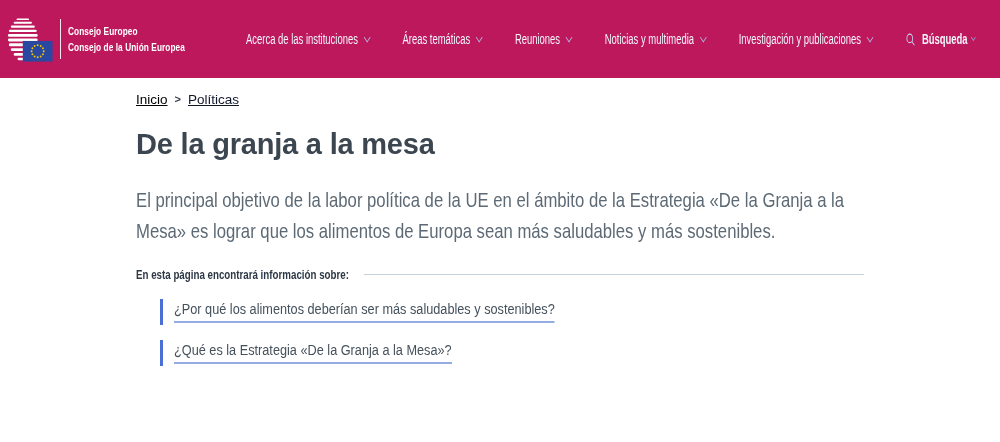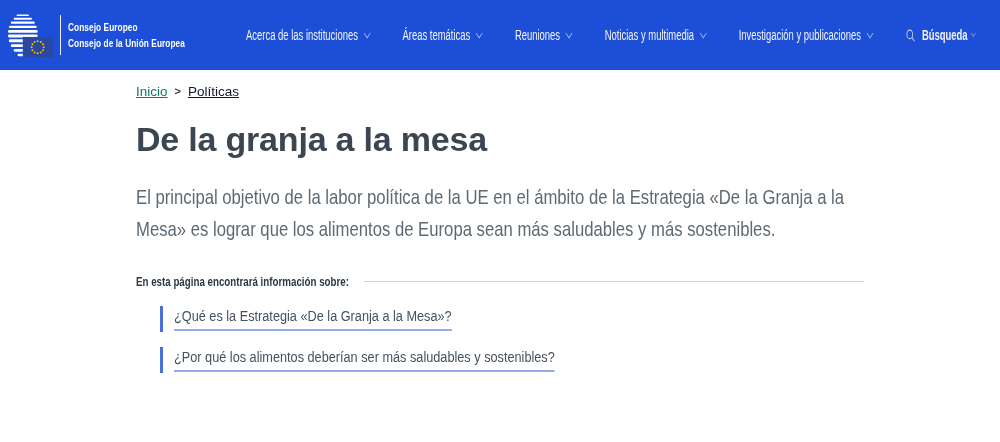--- a/index.html
+++ b/index.html
@@ -6,22 +6,22 @@
   html, body { margin: 0; padding: 0; }
   body {
     width: 1000px; height: 442px;
     background: #ffffff;
     font-family: "Liberation Sans", sans-serif;
     overflow: hidden;
   }
 
   
   .site-header {
-    height: 70px;
-    background: #1d4ed8;
+    height: 78px;
+    background: #be185d;
     display: flex;
     align-items: center;
     padding: 0 10px 0 6px;
     color: #fff;
   }
   .brand { display: flex; align-items: center; height: 100%; cursor: pointer; flex: none; }
   .logo-svg { width: 48px; height: 47px; display: block; }
   .brand-sep { width: 1px; height: 40px; background: rgba(255,255,255,0.9); margin: 0 7px 0 6px; flex: none; }
   .brand-text {
     font-weight: bold; font-size: 11.5px; line-height: 1.4; letter-spacing: .1px;
@@ -43,37 +43,37 @@
     display: inline-block; margin-left: 10px; margin-bottom: 3px;
   }
   .chev.small { width: 5px; height: 5px; margin-left: 6px; border-color: #8d9bce; }
   .search-item { font-weight: bold; }
   .search-item .search-svg { margin-right: 9px; margin-bottom: -1px; }
 
   
   .main-content { padding: 14px 136px 0 136px; }
 
   .breadcrumb { font-size: 13.5px; line-height: 1.2; }
-  .bc-link { color: #0f766e; text-decoration: underline; }
+  .bc-link { color: #000000; text-decoration: underline; }
   .bc-link.visited { color: #0f172a; }
   .bc-sep { color: #39424c; font-weight: bold; font-size: 11px; margin: 0 7px; position: relative; top: -1px; }
 
   .page-title {
-    font-size: 34px; font-weight: bold; color: #3c4650;
+    font-size: 29px; font-weight: bold; color: #3c4650;
     margin: 20px 0 0 0; line-height: 1.15; letter-spacing: -0.2px;
   }
 
   .lead {
     font-size: 21px; color: #5d6a75; line-height: 1.5;
     margin: 22px 0 0 0;
     width: 935px;
     transform: scaleX(0.795); transform-origin: left top;
   }
 
-  .onpage { display: flex; align-items: center; margin-top: 30px; justify-content: flex-end; }
+  .onpage { display: flex; align-items: center; margin-top: 20px; justify-content: flex-end; }
   .onpage-label {
     font-size: 13px; font-weight: bold; color: #2d3845; white-space: nowrap;
     transform: scaleX(0.75); transform-origin: left center;
     margin-right: -72px;
   }
   .onpage-rule { flex: 1; height: 1px; background: #c7d3db; margin-left: 16px; }
 
   .anchors { list-style: none; margin: 17px 0 0 24px; padding: 0; }
   .anchor-item { display: flex; align-items: center; height: 26px; margin-bottom: 15px; }
   .anchor-bar { width: 3px; height: 26px; background: #4a6fd6; margin-right: 11px; flex: none; }
@@ -167,20 +167,20 @@
   <p class="lead">El principal objetivo de la labor política de la UE en el ámbito de la Estrategia «De la Granja a la Mesa» es lograr que los alimentos de Europa sean más saludables y más sostenibles.</p>
 
   <div class="onpage">
     <span class="onpage-label">En esta página encontrará información sobre:</span>
     <span class="onpage-rule"></span>
   </div>
 
   <ul class="anchors">
     <li class="anchor-item">
       <span class="anchor-bar"></span>
-      <a href="#" class="anchor-link">¿Qué es la Estrategia «De la Granja a la Mesa»?</a>
+      <a href="#" class="anchor-link">¿Por qué los alimentos deberían ser más saludables y sostenibles?</a>
     </li>
     <li class="anchor-item">
       <span class="anchor-bar"></span>
-      <a href="#" class="anchor-link">¿Por qué los alimentos deberían ser más saludables y sostenibles?</a>
+      <a href="#" class="anchor-link">¿Qué es la Estrategia «De la Granja a la Mesa»?</a>
     </li>
   </ul>
 </main>
 
 </body></html>

